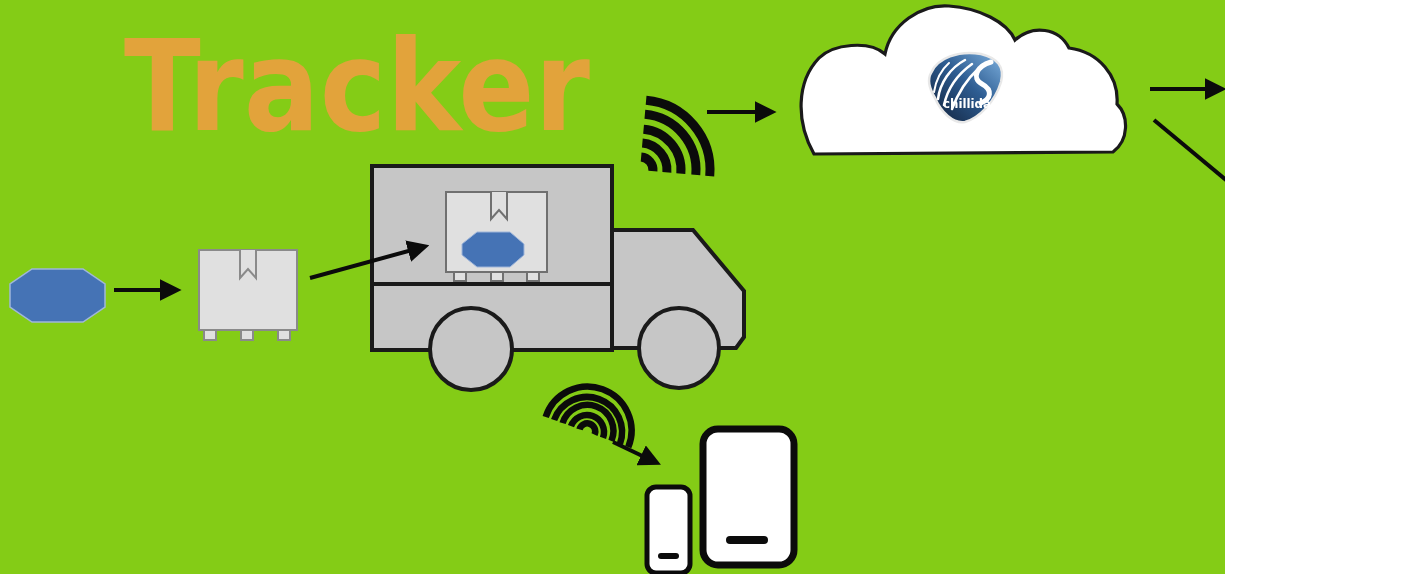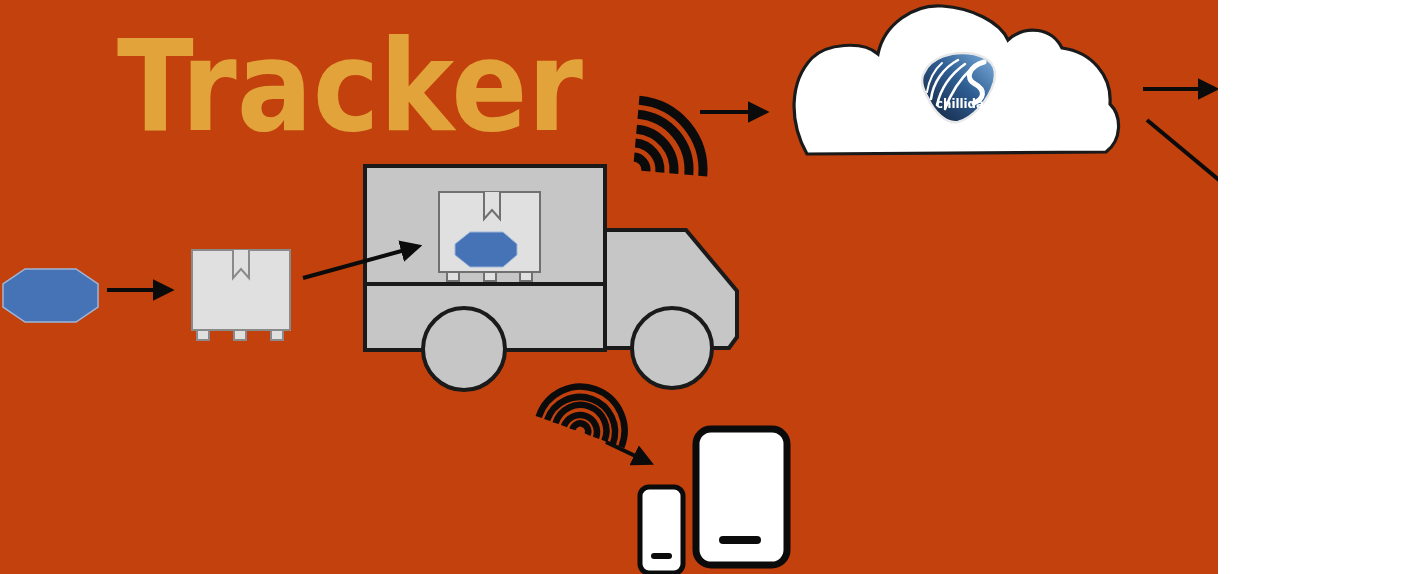--- a/index.html
+++ b/index.html
@@ -1,21 +1,22 @@
 <!DOCTYPE html>
 <html><head>
 <meta charset="utf-8">
 <style>
   html,body{margin:0;padding:0;background:#ffffff;}
   .stage{
     position:relative;
     width:1218px;height:574px;
-    background:#c2410c;
+    background:#84cc16;
     overflow:hidden;
     font-family:"DejaVu Sans","Liberation Sans",sans-serif;
+    padding-left:7px;
   }
   svg{display:block;}
   .diagram-title{
     font-family:"DejaVu Sans","Liberation Sans",sans-serif;
     font-weight:bold;
   }
   .logo-text{
     font-family:"DejaVu Sans","Liberation Sans",sans-serif;
     font-weight:bold;
     fill:#ffffff;

